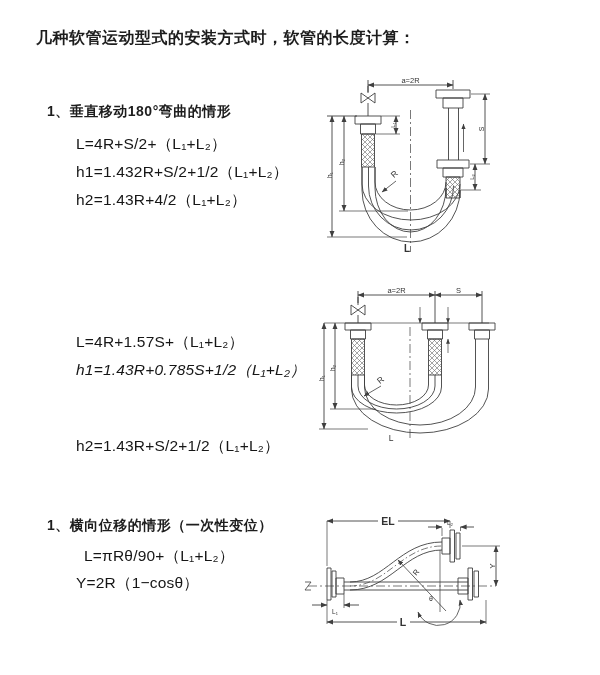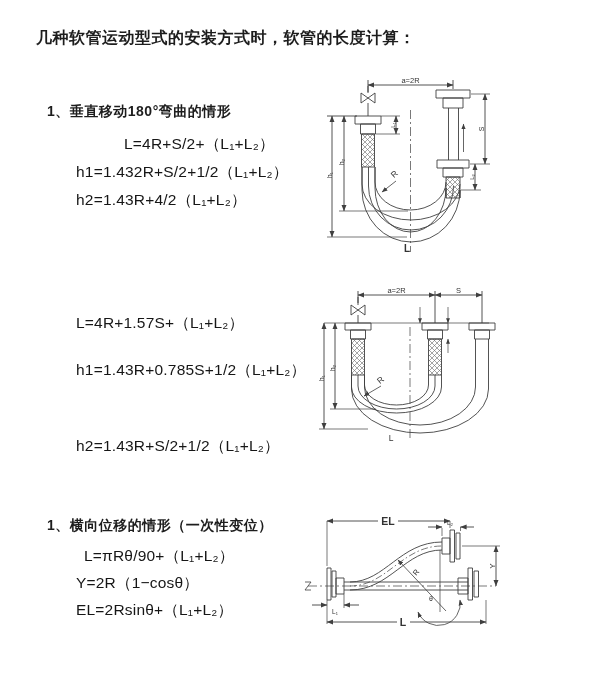--- a/index.html
+++ b/index.html
@@ -26,21 +26,21 @@
   svg path,svg line,svg rect,svg polyline{vector-effect:non-scaling-stroke;}
 </style>
 </head>
 <body>
 
 <div class="page">
 
   <div class="doc-title">几种软管运动型式的安装方式时，软管的长度计算：</div>
 
   <div class="sec-heading" style="top:103px;">1、垂直移动180°弯曲的情形</div>
-  <div class="formula" style="top:134px;margin-left:48px;">L=4R+S/2+（L₁+L₂）</div>
+  <div class="formula" style="top:134px;">L=4R+S/2+（L₁+L₂）</div>
   <div class="formula" style="top:162px;">h1=1.432R+S/2+1/2（L₁+L₂）</div>
   <div class="formula" style="top:190px;">h2=1.43R+4/2（L₁+L₂）</div>
 
   <svg class="diagram" style="left:315px;top:72px;" width="285" height="185" viewBox="0 0 285 185">
     <defs>
       <marker id="d1ar" viewBox="0 0 10 10" refX="8.5" refY="5" markerWidth="8" markerHeight="8" orient="auto-start-reverse">
         <path d="M0,1.5 L9,5 L0,8.5 z" fill="#3f3f3f"></path>
       </marker>
       <pattern id="d1hatch" width="5" height="5" patternUnits="userSpaceOnUse">
         <path d="M0,5 L5,0 M0,0 L5,5" stroke="#6a6a6a" stroke-width="0.6"></path>
@@ -120,22 +120,22 @@
     <text x="95.5" y="10.5" font-size="7.5" text-anchor="middle">a=2R</text>
     <text x="166.5" y="59" font-size="7" text-anchor="middle" transform="rotate(-90 166.5 57)">S</text>
     <text x="157" y="107" font-size="6" text-anchor="middle" transform="rotate(-90 157 105)">L₂</text>
     <text x="78" y="55" font-size="6" text-anchor="middle" transform="rotate(-90 78 53)">L₁</text>
     <text x="26.5" y="92" font-size="6.5" text-anchor="middle" transform="rotate(-90 26.5 90)">h₂</text>
     <text x="14.5" y="105" font-size="6.5" text-anchor="middle" transform="rotate(-90 14.5 103)">h₁</text>
     <text x="77" y="107" font-size="8.5" transform="rotate(-42 77 104)">R</text>
     <text x="92" y="180" font-size="10" font-weight="600" text-anchor="middle" fill="#222">L</text>
   </svg>
 
-  <div class="formula" style="top:313px;text-align:right;">L=4R+1.57S+（L₁+L₂）</div>
-  <div class="formula" style="top:360px;">h1=1.43R+0.785S+1/2（L₁+L₂）</div>
+  <div class="formula" style="top:332px;text-align:right;">L=4R+1.57S+（L₁+L₂）</div>
+  <div class="formula" style="top:360px;font-style:italic;">h1=1.43R+0.785S+1/2（L₁+L₂）</div>
   <div class="formula" style="top:388px;margin-top:48px;">h2=1.43R+S/2+1/2（L₁+L₂）</div>
 
   <svg class="diagram" style="left:312px;top:283px;" width="288" height="165" viewBox="0 0 288 165">
     <defs>
       <marker id="d2ar" viewBox="0 0 10 10" refX="8.5" refY="5" markerWidth="8" markerHeight="8" orient="auto-start-reverse">
         <path d="M0,1.5 L9,5 L0,8.5 z" fill="#3f3f3f"></path>
       </marker>
       <pattern id="d2hatch" width="5" height="5" patternUnits="userSpaceOnUse">
         <path d="M0,5 L5,0 M0,0 L5,5" stroke="#6a6a6a" stroke-width="0.6"></path>
       </pattern>
@@ -206,21 +206,20 @@
     <text x="146.5" y="9.5" font-size="7.5" text-anchor="middle">S</text>
     <text x="20.5" y="87" font-size="6.5" text-anchor="middle" transform="rotate(-90 20.5 85)">h₂</text>
     <text x="9.5" y="97" font-size="6.5" text-anchor="middle" transform="rotate(-90 9.5 95)">h₁</text>
     <text x="66" y="102" font-size="8.5" transform="rotate(-40 66 99)">R</text>
     <text x="79" y="158" font-size="8.5" text-anchor="middle" fill="#555">L</text>
   </svg>
 
   <div class="sec-heading" style="top:517px;">1、横向位移的情形（一次性变位）</div>
   <div class="formula" style="top:546px;margin-left:8px;">L=πRθ/90+（L₁+L₂）</div>
   <div class="formula" style="top:573px;">Y=2R（1−cosθ）</div>
-  <div class="formula" style="top:600px;">EL=2Rsinθ+（L₁+L₂）</div>
 
   <svg class="diagram" style="left:300px;top:500px;" width="300" height="145" viewBox="0 0 300 145">
     <defs>
       <marker id="d3ar" viewBox="0 0 10 10" refX="8.5" refY="5" markerWidth="8" markerHeight="8" orient="auto-start-reverse">
         <path d="M0,1.5 L9,5 L0,8.5 z" fill="#3f3f3f"></path>
       </marker>
     </defs>
     <g stroke="#3f3f3f" stroke-width="0.9" fill="none">
 
       <line x1="8" y1="86" x2="196" y2="86" stroke-dasharray="9 3 2 3" stroke-width="0.7"></line>

